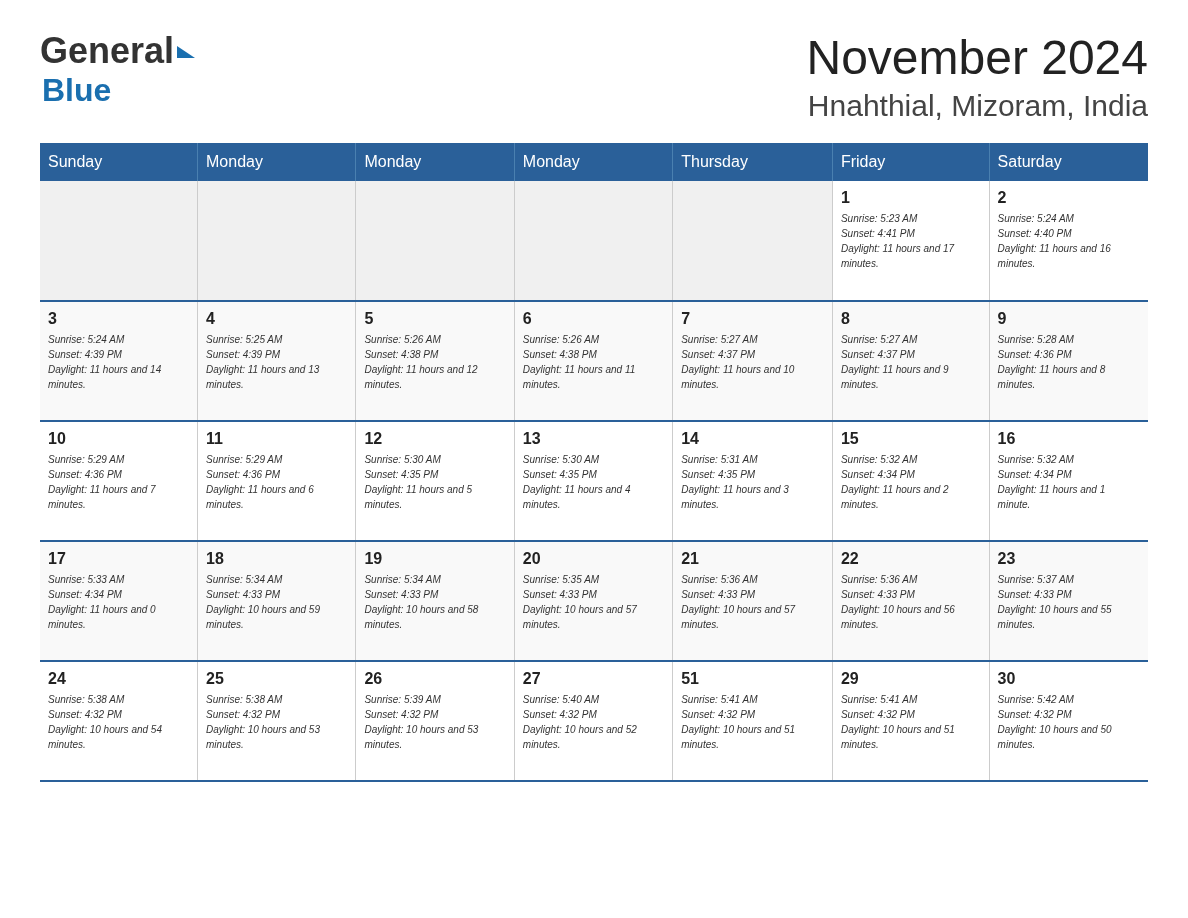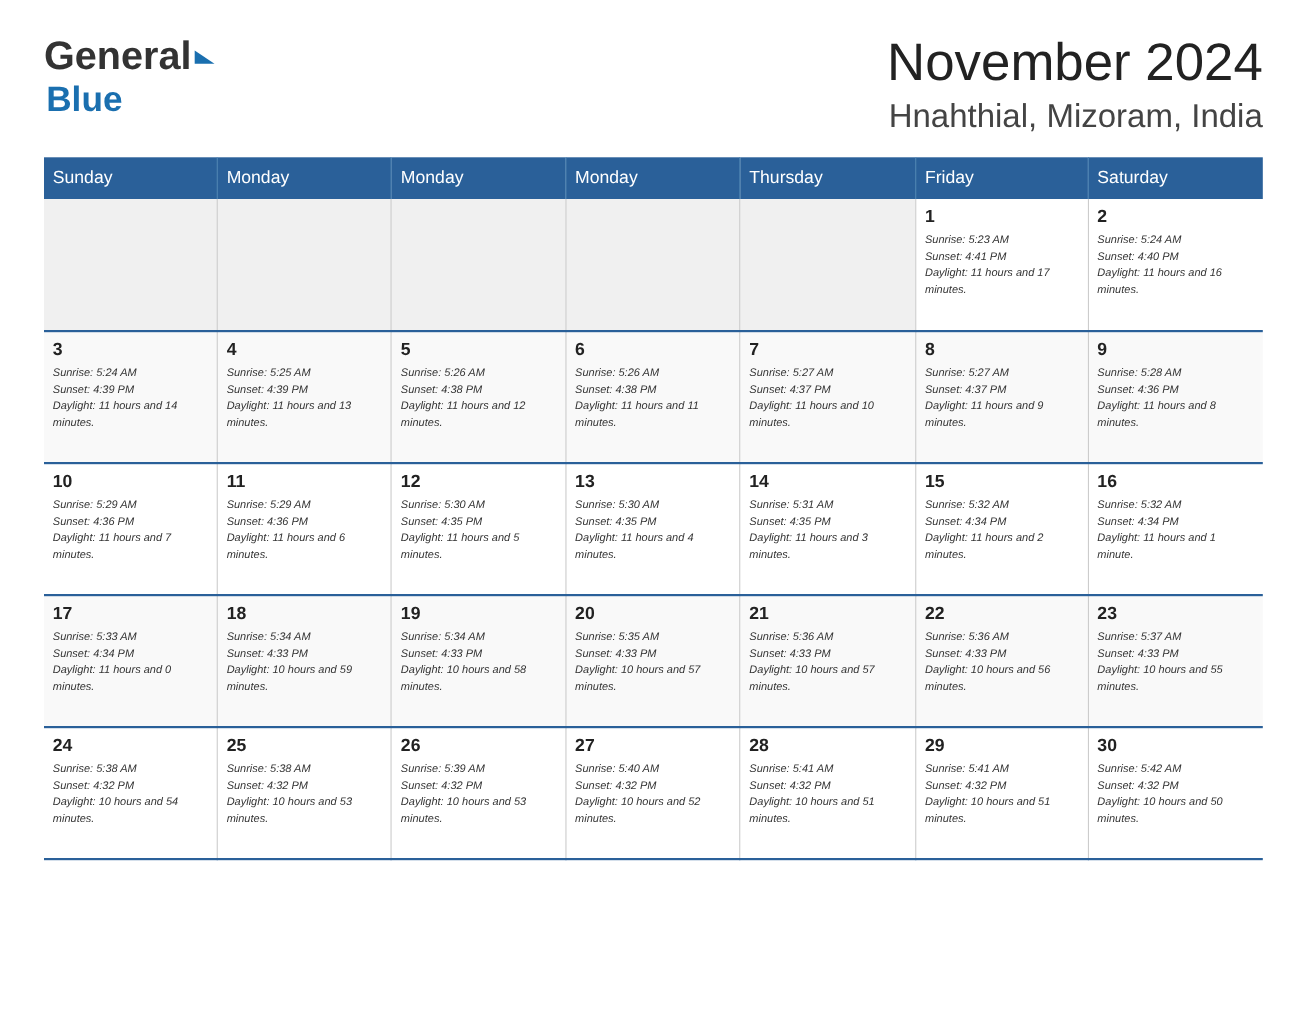--- a/index.html
+++ b/index.html
@@ -249,21 +249,21 @@
         </td>
         <td>
           <div class="day-number">26</div>
           <div class="day-info">Sunrise: 5:39 AM<br>Sunset: 4:32 PM<br>Daylight: 10 hours and 53 minutes.</div>
         </td>
         <td>
           <div class="day-number">27</div>
           <div class="day-info">Sunrise: 5:40 AM<br>Sunset: 4:32 PM<br>Daylight: 10 hours and 52 minutes.</div>
         </td>
         <td>
-          <div class="day-number">28</div>
+          <div class="day-number">51</div>
           <div class="day-info">Sunrise: 5:41 AM<br>Sunset: 4:32 PM<br>Daylight: 10 hours and 51 minutes.</div>
         </td>
         <td>
           <div class="day-number">29</div>
           <div class="day-info">Sunrise: 5:41 AM<br>Sunset: 4:32 PM<br>Daylight: 10 hours and 51 minutes.</div>
         </td>
         <td>
           <div class="day-number">30</div>
           <div class="day-info">Sunrise: 5:42 AM<br>Sunset: 4:32 PM<br>Daylight: 10 hours and 50 minutes.</div>
         </td>

